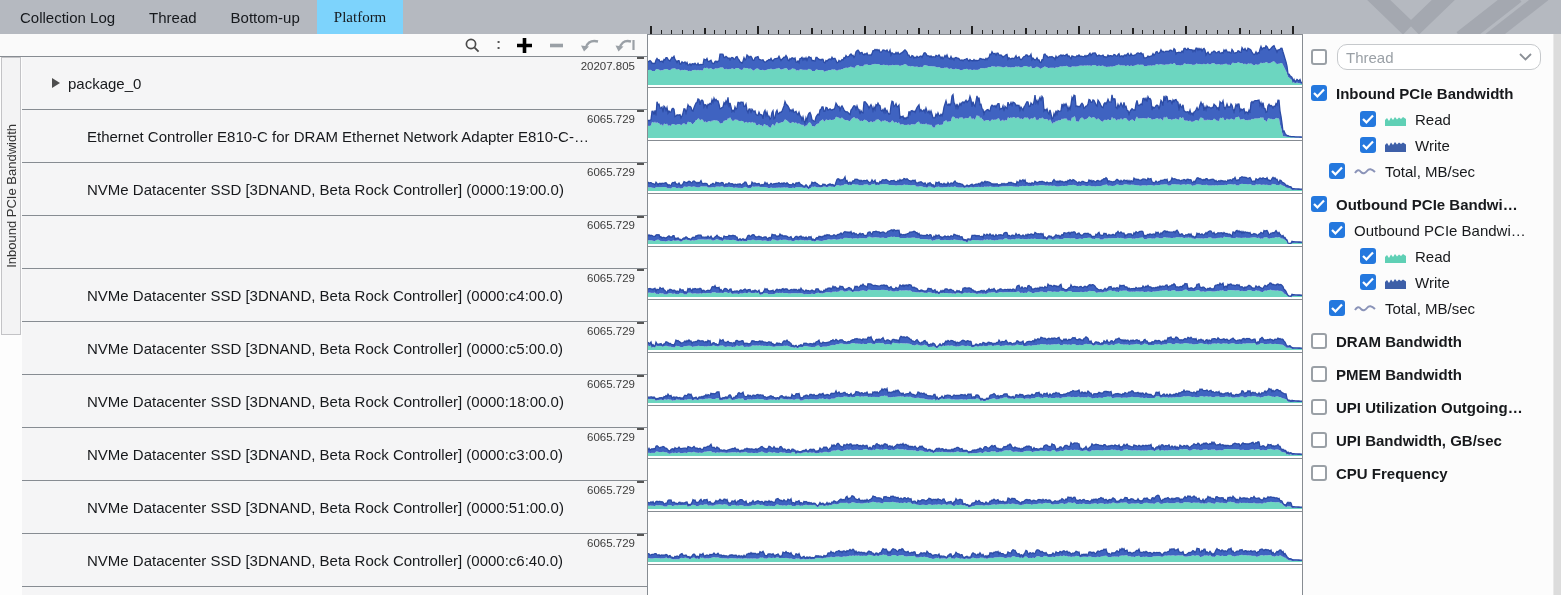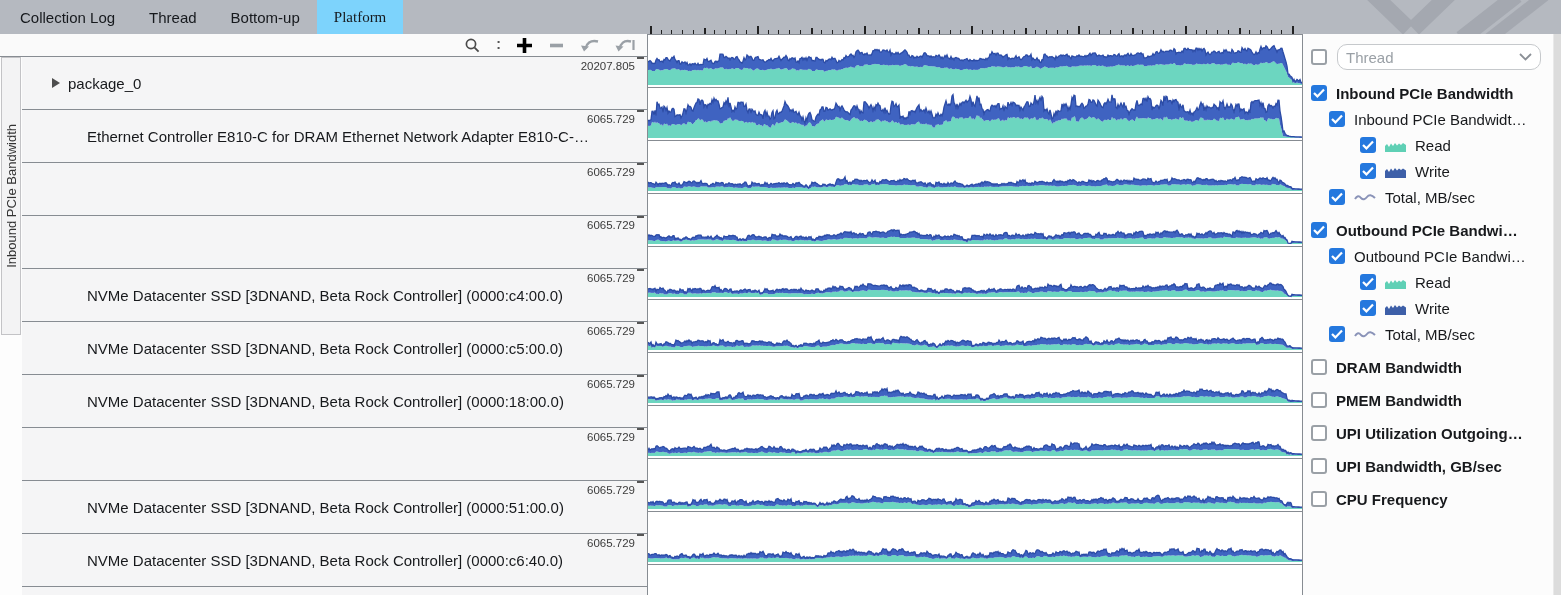--- a/index.html
+++ b/index.html
@@ -128,20 +128,21 @@
               <span class="rowlabel">package_0</span>
               <span class="val">20207.805</span>
               <span class="vt"></span>
             </div>
             <div class="lrow">
               <span class="rowlabel">Ethernet Controller E810-C for DRAM Ethernet Network Adapter E810-C-…</span>
               <span class="val">6065.729</span>
               <span class="vt"></span>
             </div>
             <div class="lrow">
+              <span class="rowlabel">NVMe Datacenter SSD [3DNAND, Beta Rock Controller] (0000:19:00.0)</span>
               <span class="val">6065.729</span>
               <span class="vt"></span>
             </div>
             <div class="lrow">
               <span class="val">6065.729</span>
               <span class="vt"></span>
             </div>
             <div class="lrow">
               <span class="rowlabel">NVMe Datacenter SSD [3DNAND, Beta Rock Controller] (0000:c4:00.0)</span>
               <span class="val">6065.729</span>
@@ -151,20 +152,21 @@
               <span class="rowlabel">NVMe Datacenter SSD [3DNAND, Beta Rock Controller] (0000:c5:00.0)</span>
               <span class="val">6065.729</span>
               <span class="vt"></span>
             </div>
             <div class="lrow">
               <span class="rowlabel">NVMe Datacenter SSD [3DNAND, Beta Rock Controller] (0000:18:00.0)</span>
               <span class="val">6065.729</span>
               <span class="vt"></span>
             </div>
             <div class="lrow">
+              <span class="rowlabel">NVMe Datacenter SSD [3DNAND, Beta Rock Controller] (0000:c3:00.0)</span>
               <span class="val">6065.729</span>
               <span class="vt"></span>
             </div>
             <div class="lrow">
               <span class="rowlabel">NVMe Datacenter SSD [3DNAND, Beta Rock Controller] (0000:51:00.0)</span>
               <span class="val">6065.729</span>
               <span class="vt"></span>
             </div>
             <div class="lrow">
               <span class="rowlabel">NVMe Datacenter SSD [3DNAND, Beta Rock Controller] (0000:c6:40.0)</span>
@@ -334,28 +336,20 @@
             </div>
           </div>
           <div class="litem bold gap" style="padding-left: 8px;">
             <span class="cb on">
               <svg width="12" height="10" viewBox="0 0 12 10">
                 <path d="M1 5 L4.4 8.4 L11 1.4" fill="none" stroke="#fff" stroke-width="2.2"></path>
               </svg>
             </span>
             <span class="lbl">Inbound PCIe Bandwidth</span>
           </div>
-          <div class="litem" style="padding-left: 26px;">
-            <span class="cb on">
-              <svg width="12" height="10" viewBox="0 0 12 10">
-                <path d="M1 5 L4.4 8.4 L11 1.4" fill="none" stroke="#fff" stroke-width="2.2"></path>
-              </svg>
-            </span>
-            <span class="lbl">Inbound PCIe Bandwidt…</span>
-          </div>
           <div class="litem" style="padding-left: 57px;">
             <span class="cb on">
               <svg width="12" height="10" viewBox="0 0 12 10">
                 <path d="M1 5 L4.4 8.4 L11 1.4" fill="none" stroke="#fff" stroke-width="2.2"></path>
               </svg>
             </span>
             <span style="display: flex;">
               <svg width="21" height="13" viewBox="0 0 21 13">
                 <path d="M0 13 L0 7 L2 5 L4 8 L6 4.5 L8 7 L10 4 L12 6.5 L14 4.5 L16 6 L18 4 L21 6 L21 13 Z" fill="#5fd0b5"></path>
               </svg>

